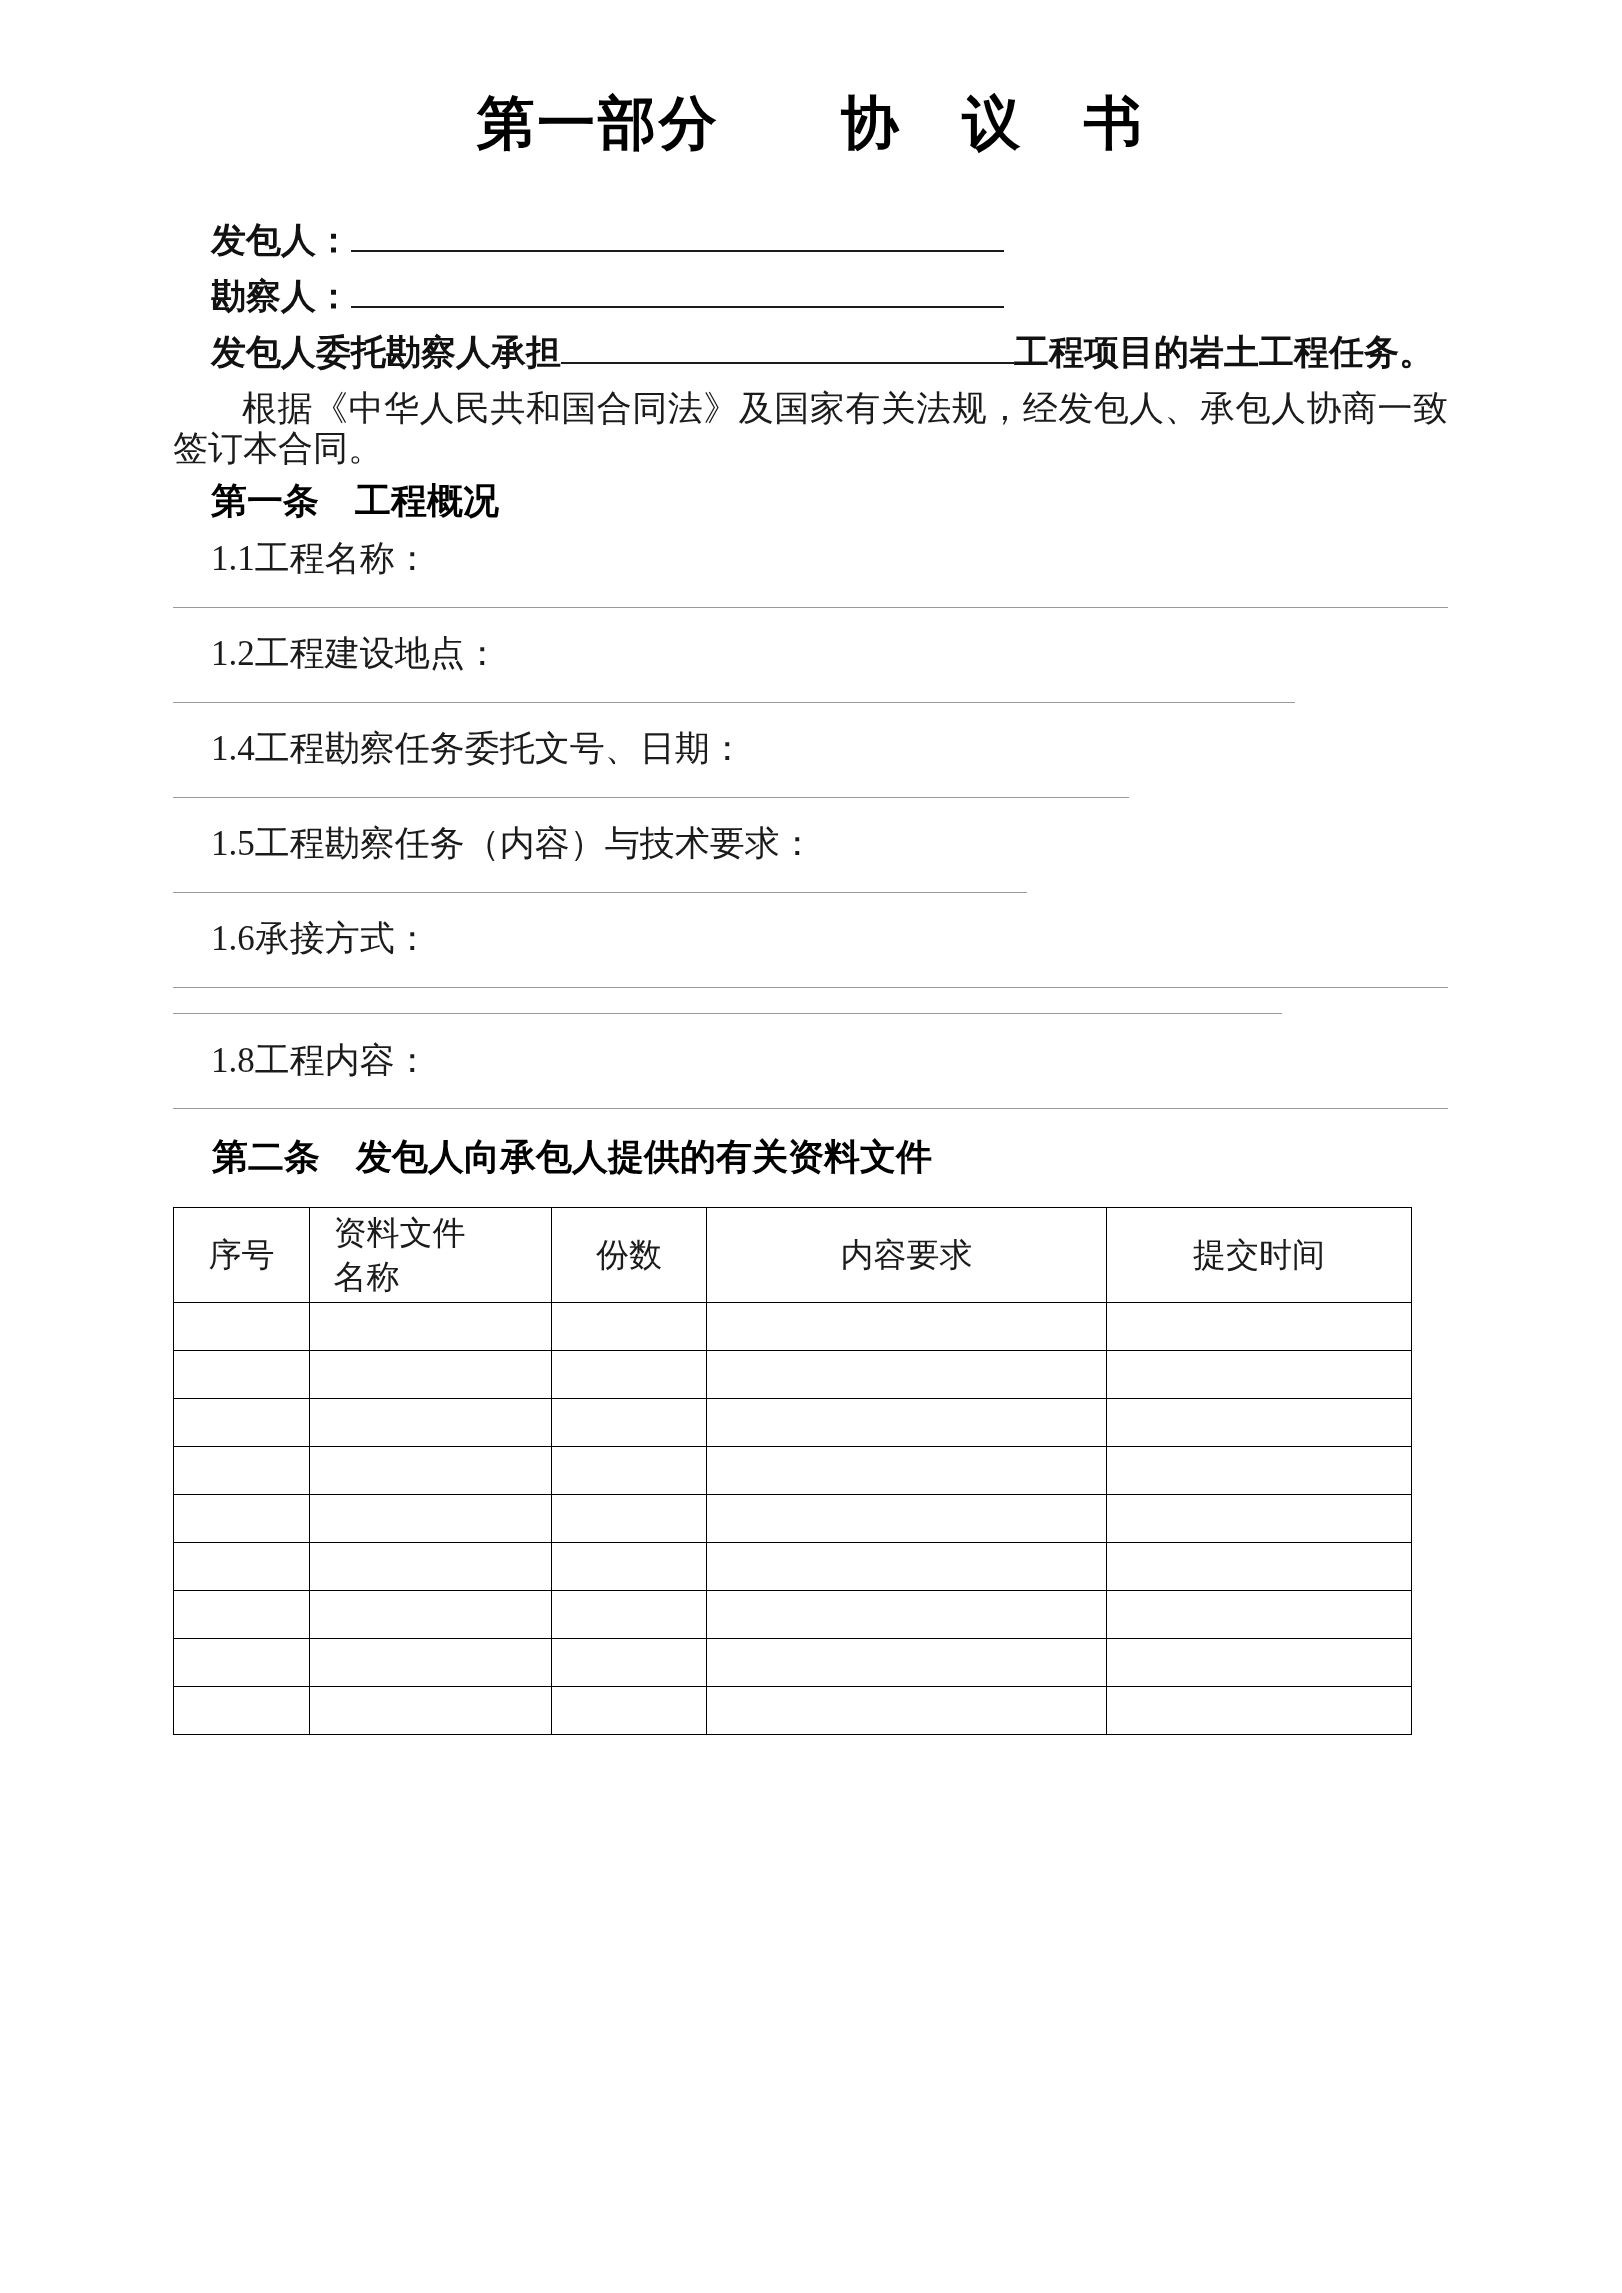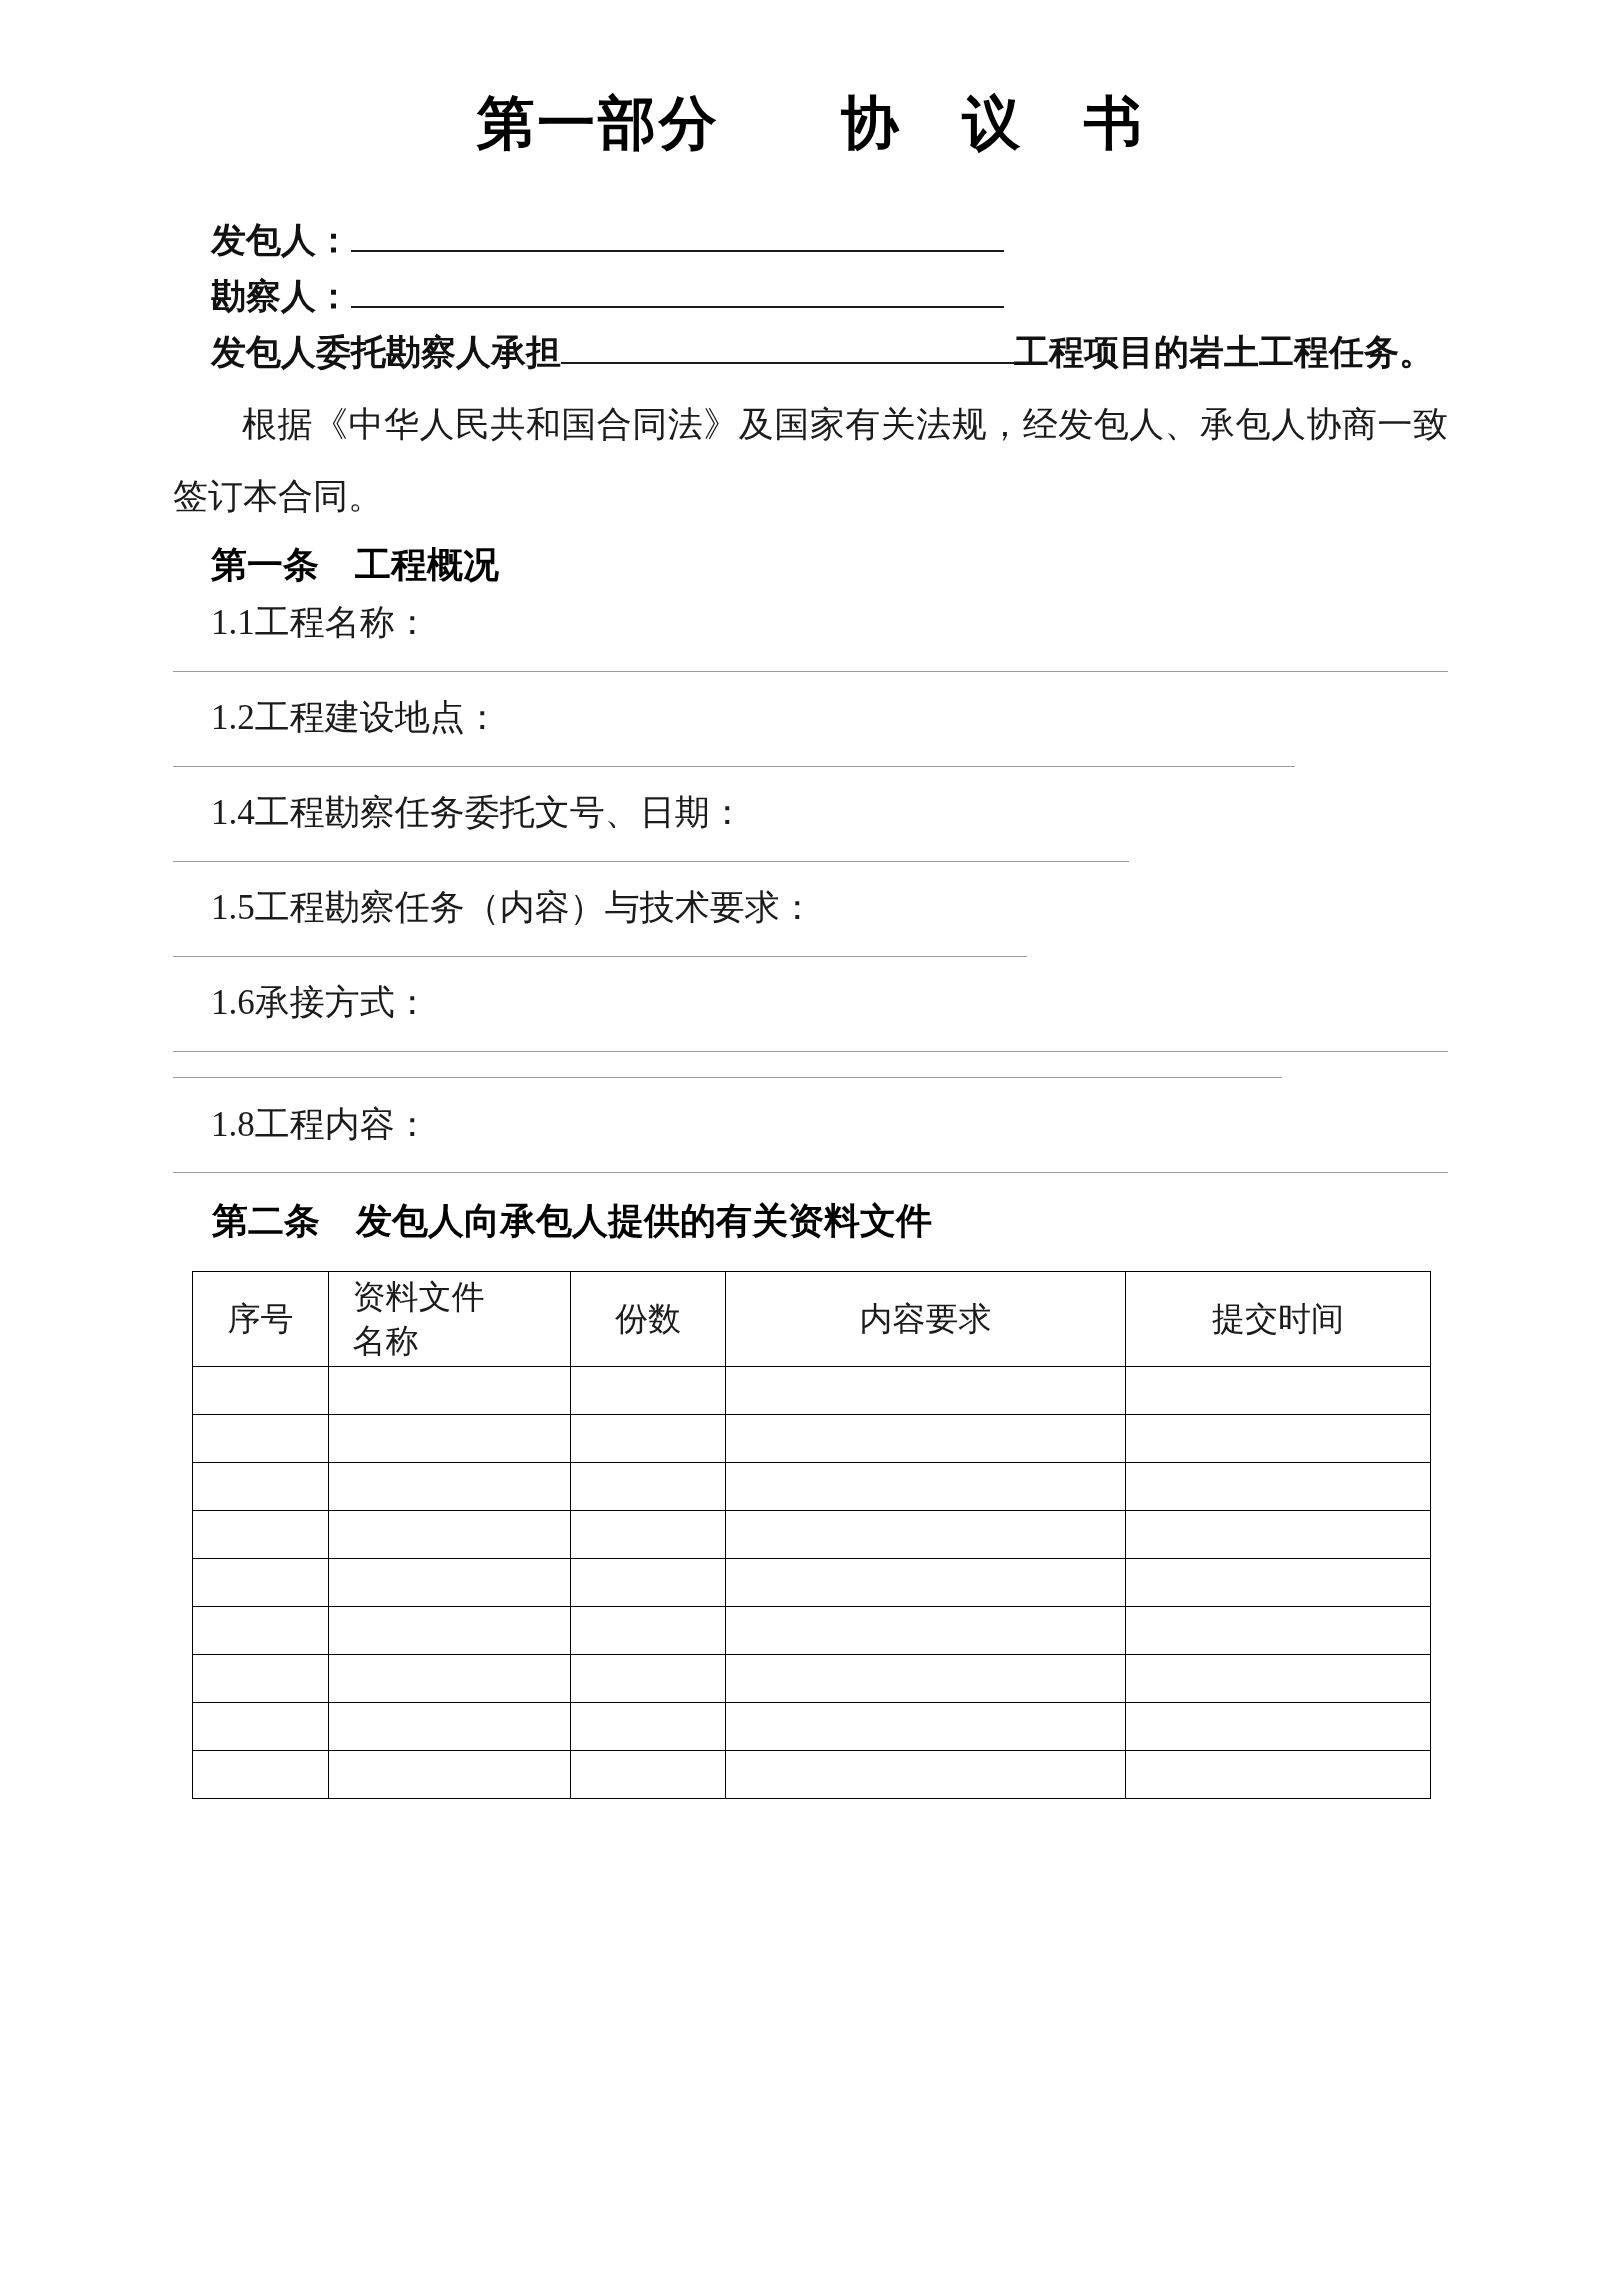--- a/index.html
+++ b/index.html
@@ -44,21 +44,21 @@
     display: inline-block;
     height: 25.5px;
     border-bottom: 2.7px solid #1b1b1b;
   }
   .blank-party { width: 653px; }
   .blank-task  { width: 453px; }
 
   .basis-para {
     margin-top: 9px;
     font-size: 35px;
-    line-height: 72px;
+    line-height: 40px;
     text-indent: 69px;
     text-align: justify;
     color: #1b1b1b;
   }
 
   .article-heading {
     margin-top: 8px;
     margin-left: 38px;
     font-family: "Liberation Sans", "DejaVu Sans", sans-serif;
     font-weight: 700;
@@ -87,21 +87,20 @@
   .w88  { width: 88%; }
   .w87  { width: 87%; }
   .w75  { width: 75%; }
   .w67  { width: 67%; }
 
   table.docs-table {
     margin-top: 27px;
     width: 1238px;
     border-collapse: collapse;
     table-layout: fixed;
-    margin-left: 19px;
   }
   .docs-table th, .docs-table td {
     border: 1.8px solid #000000;
     font-weight: 400;
   }
   .docs-table thead th {
     height: 95px;
     font-size: 33px;
     line-height: 1.35;
     text-align: center;

